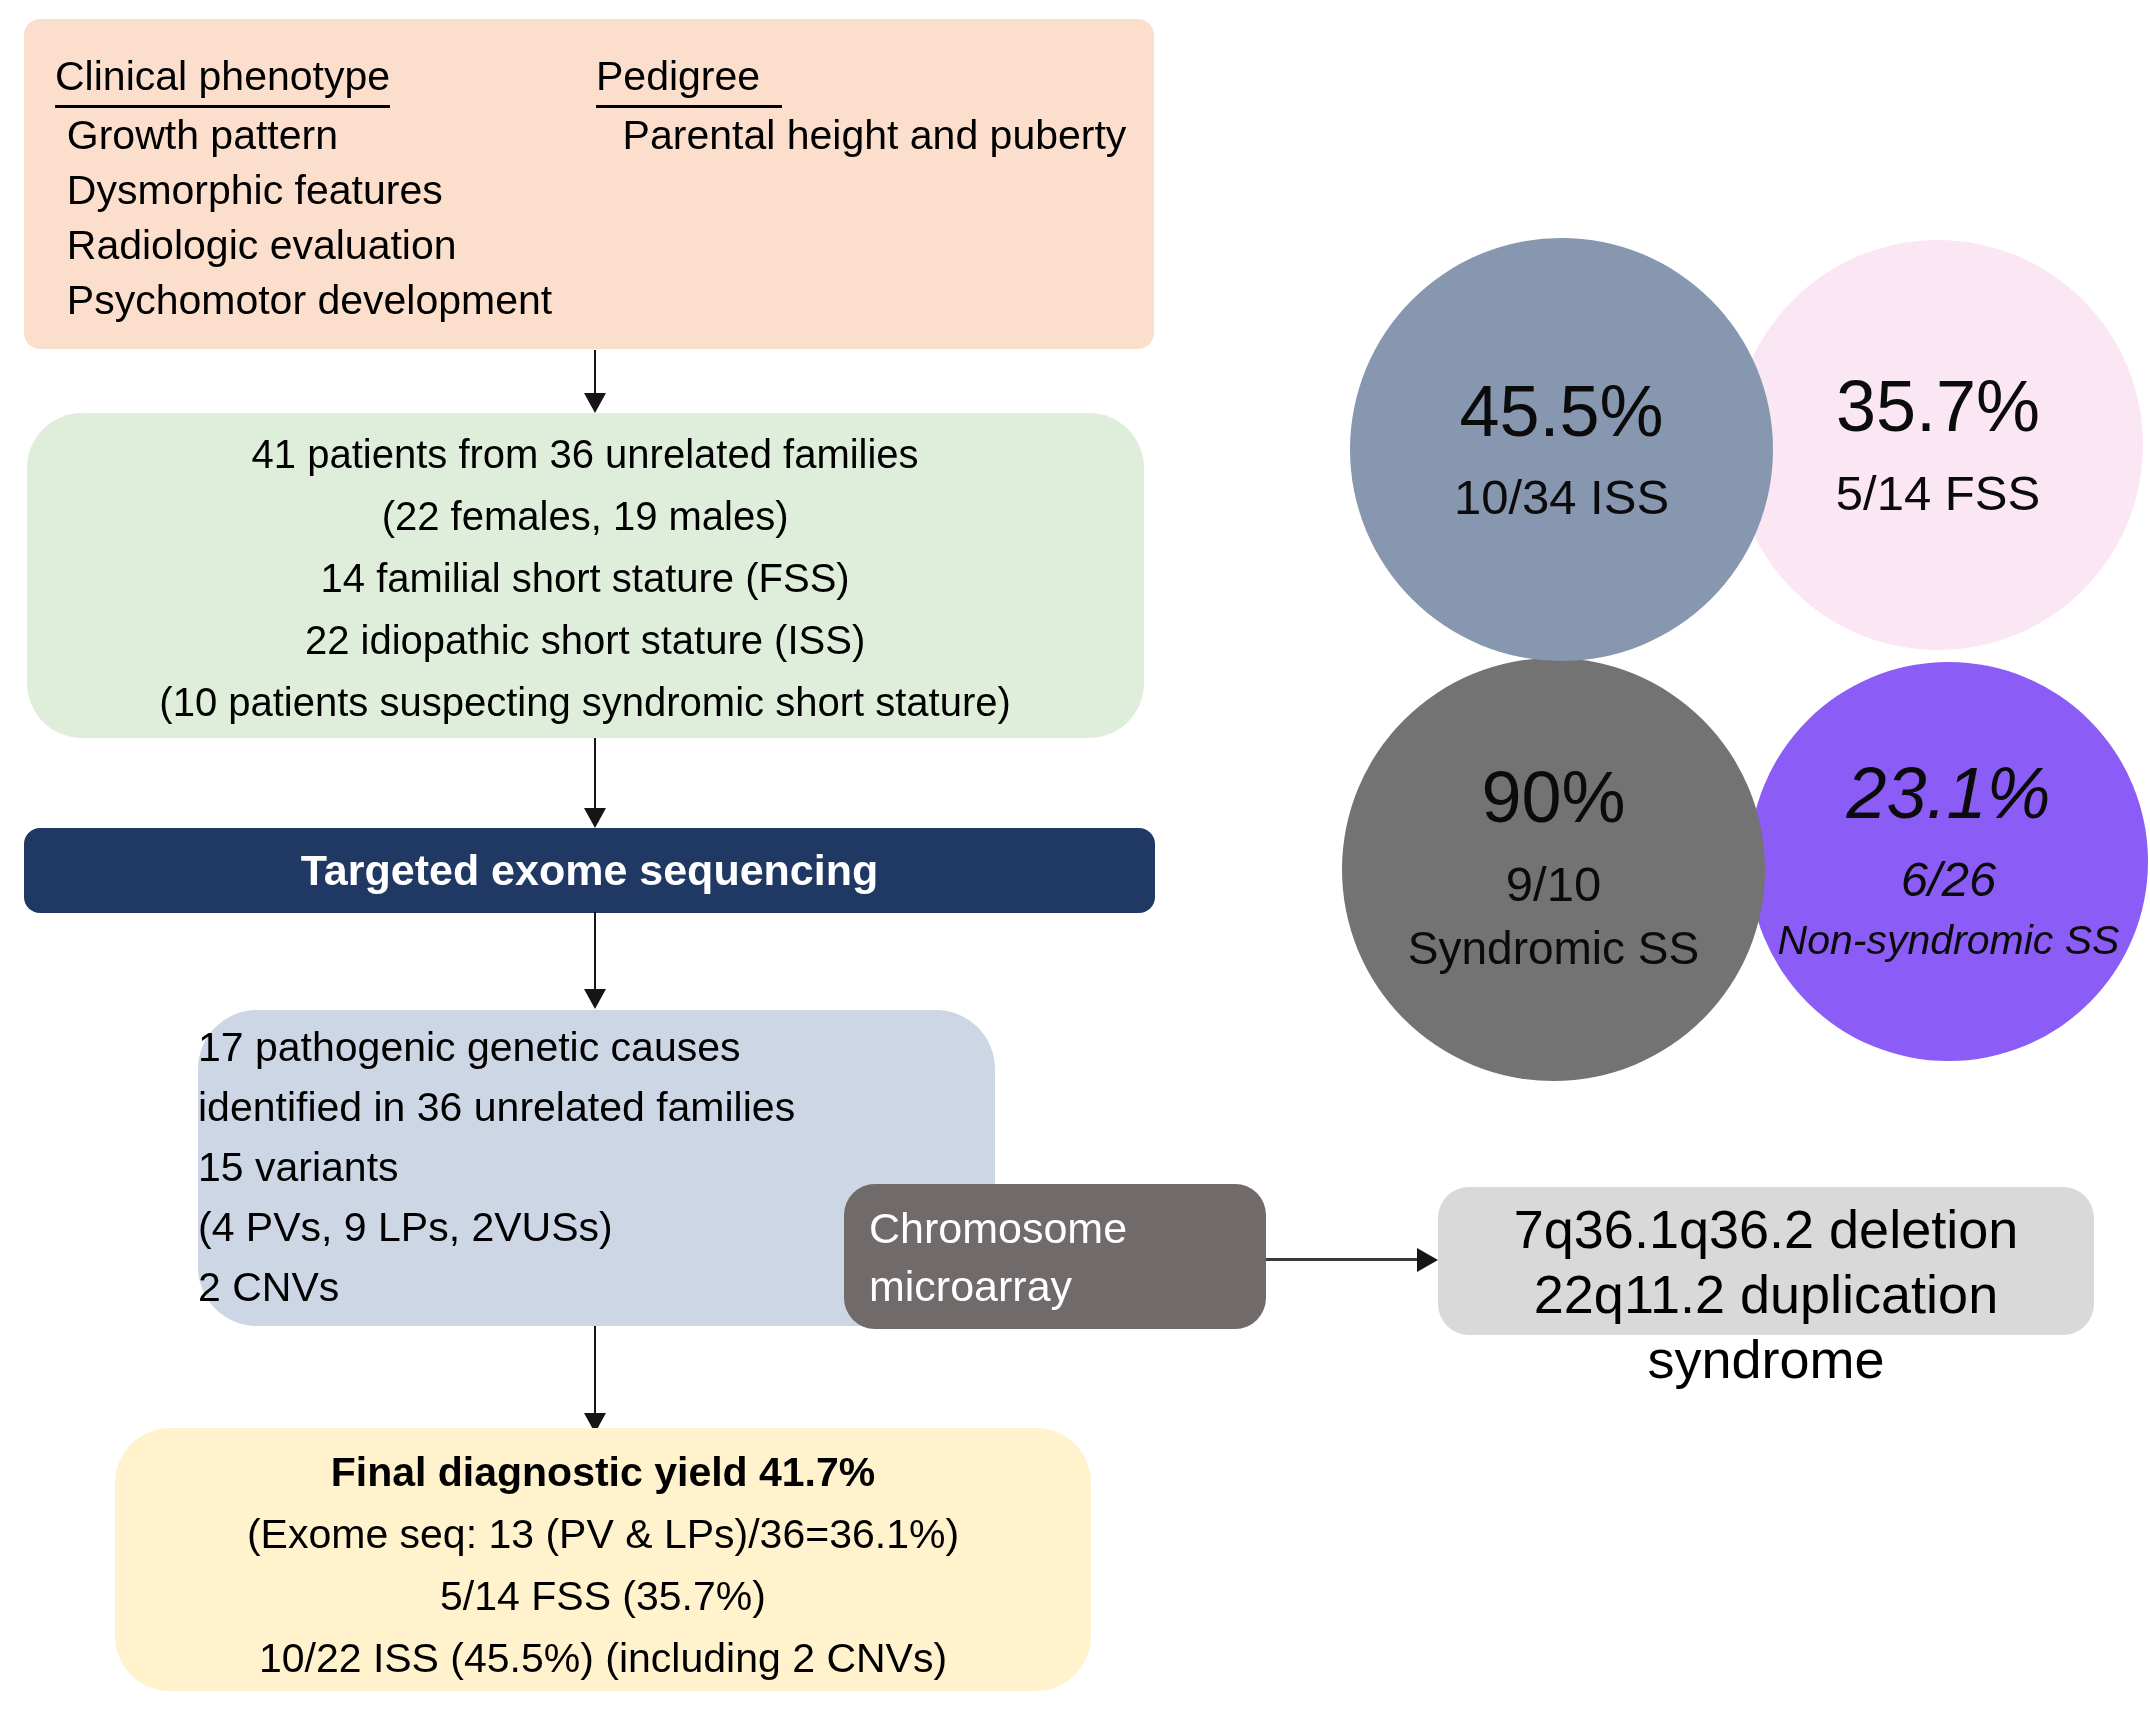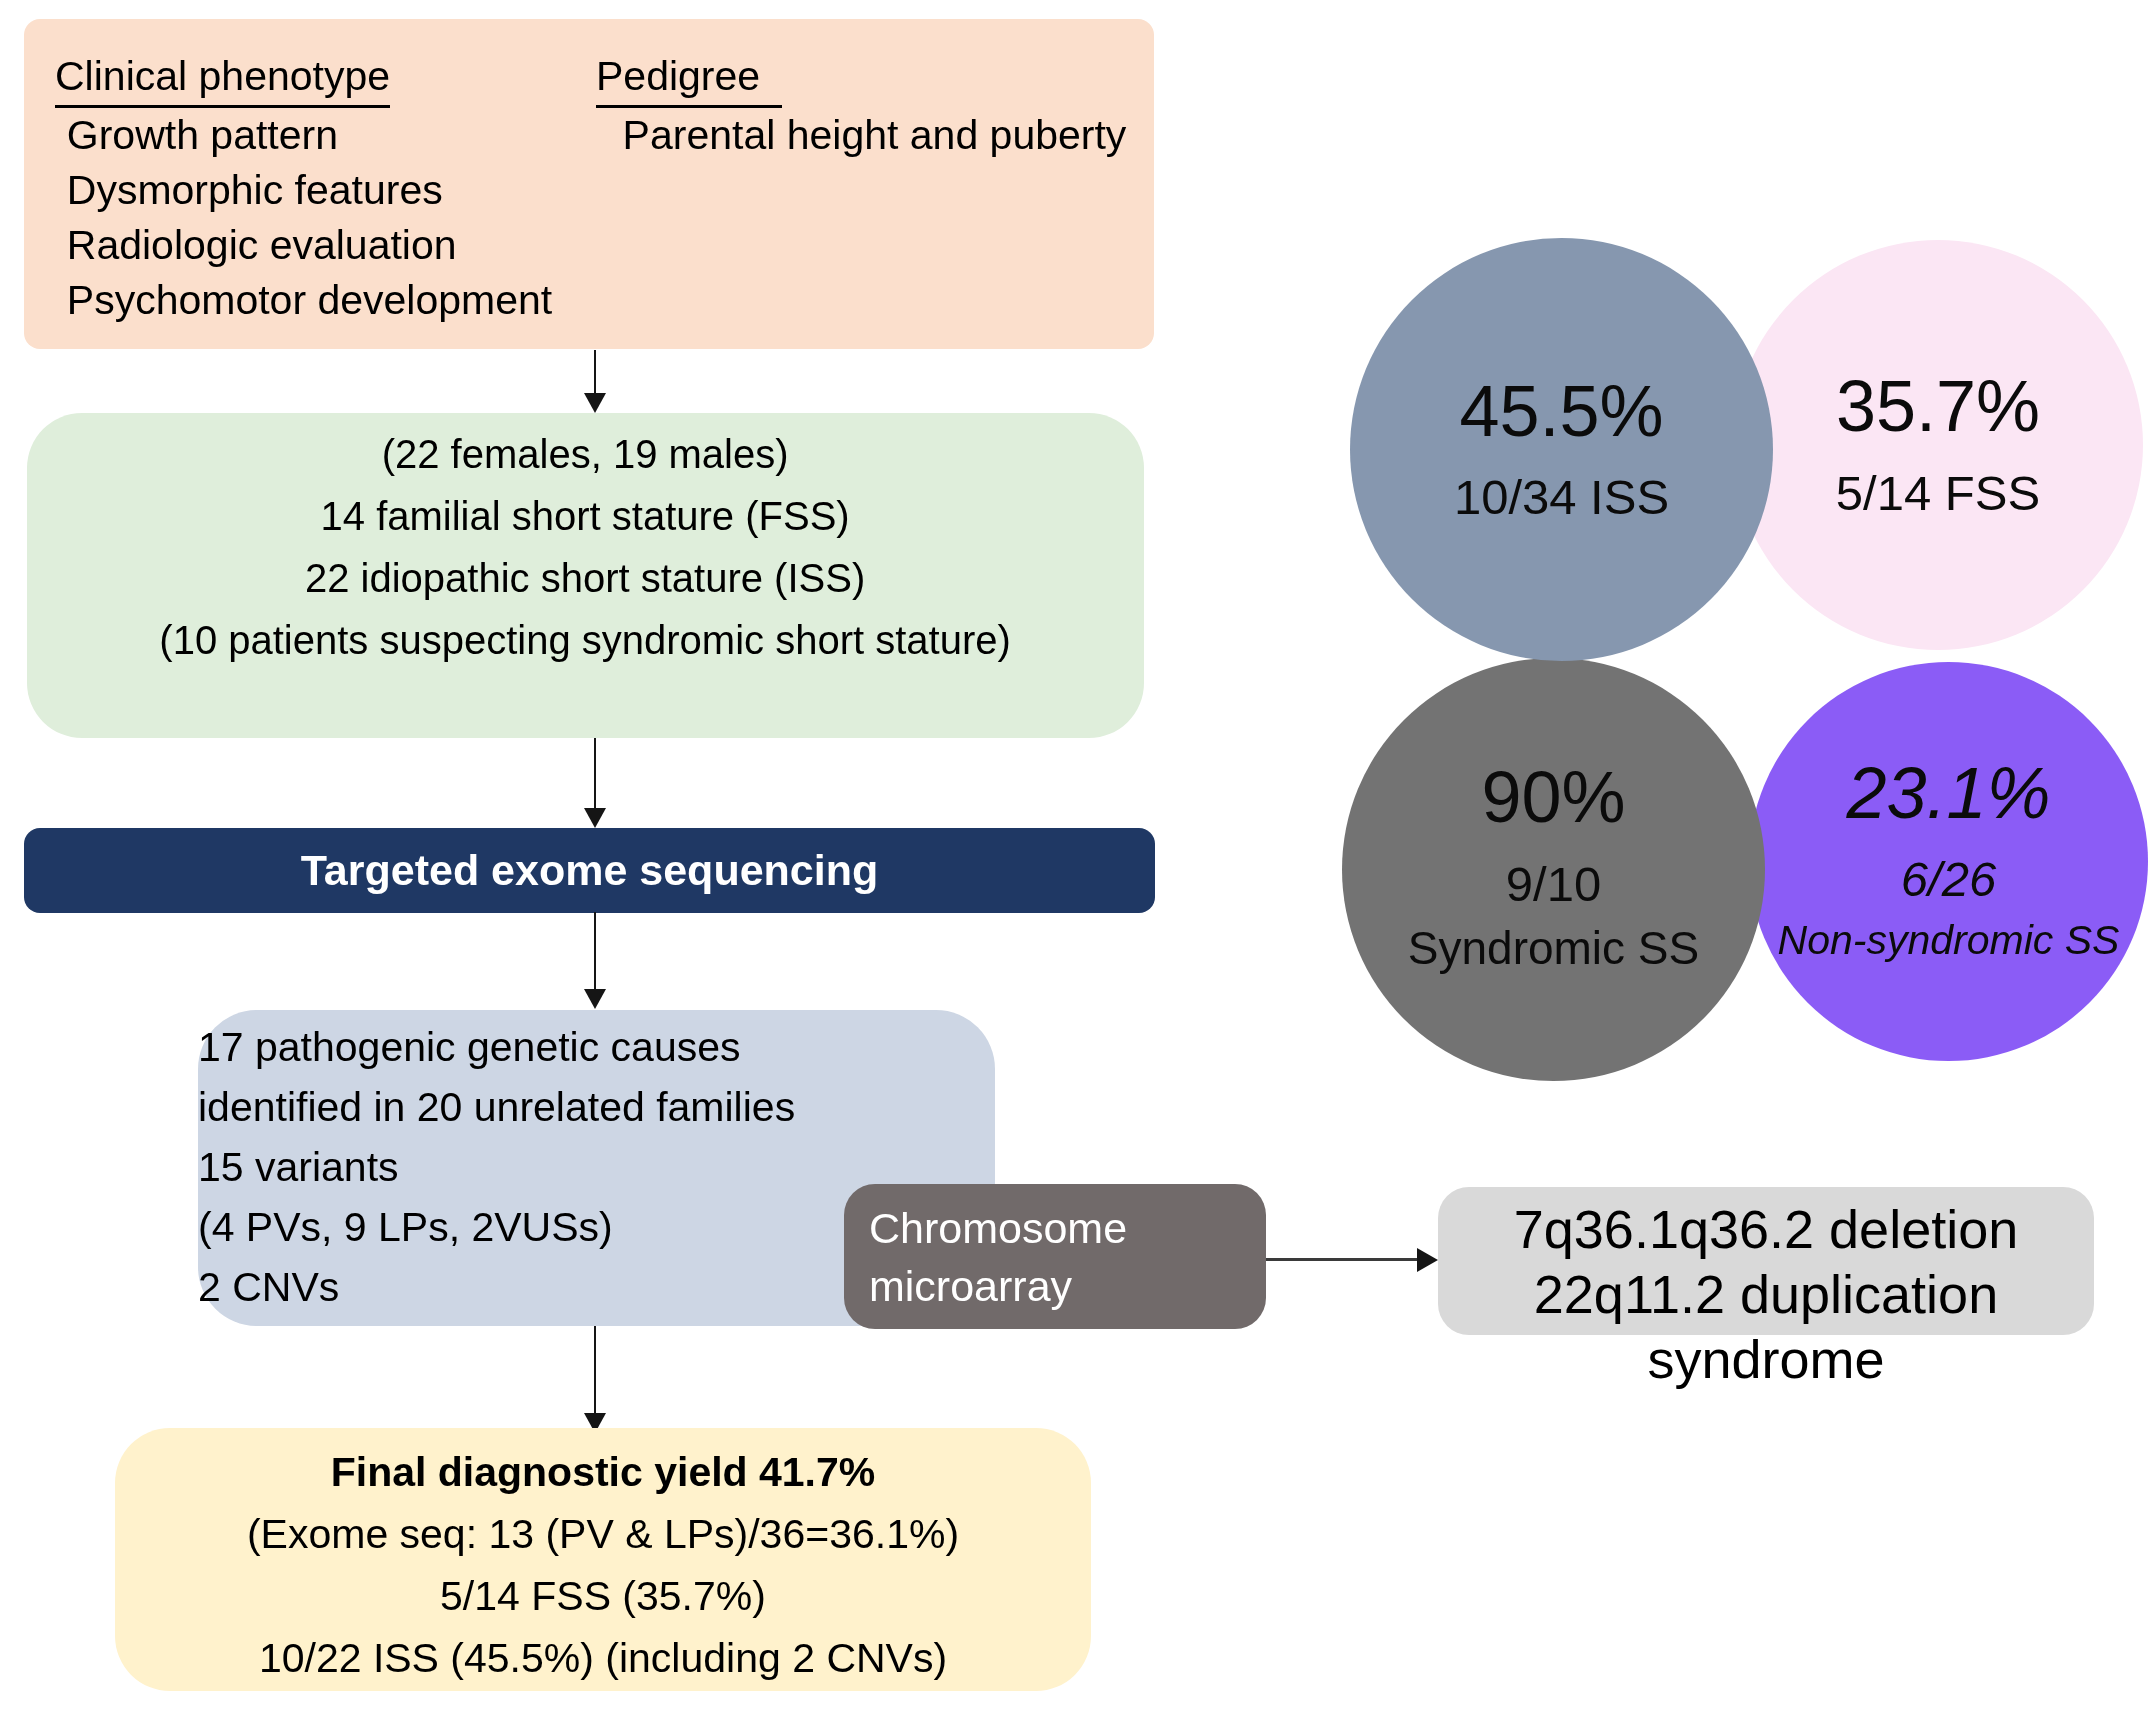--- a/index.html
+++ b/index.html
@@ -85,20 +85,21 @@
       <div class="pitem">Parental height and puberty</div>
     </div>
   </div>
 
   <div class="varrow" style="left:583px; top:350px; height:63px;">
     <div class="shaft"></div>
     <div class="head"></div>
   </div>
 
   <div class="box cohort">
+    <div>41 patients from 36 unrelated families</div>
     <div>(22 females, 19 males)</div>
     <div>14 familial short stature (FSS)</div>
     <div>22 idiopathic short stature (ISS)</div>
     <div>(10 patients suspecting syndromic short stature)</div>
   </div>
 
   <div class="varrow" style="left:583px; top:738px; height:90px;">
     <div class="shaft"></div>
     <div class="head"></div>
   </div>
@@ -107,21 +108,21 @@
     <span>Targeted exome sequencing</span>
   </div>
 
   <div class="varrow" style="left:583px; top:912px; height:97px;">
     <div class="shaft"></div>
     <div class="head"></div>
   </div>
 
   <div class="box tes">
     <div>17 pathogenic genetic causes</div>
-    <div>identified in 20 unrelated families</div>
+    <div>identified in 36 unrelated families</div>
     <div>15 variants</div>
     <div>(4 PVs, 9 LPs, 2VUSs)</div>
     <div>2 CNVs</div>
   </div>
 
   <div class="box microarray">
     <div>Chromosome</div>
     <div>microarray</div>
   </div>
 

